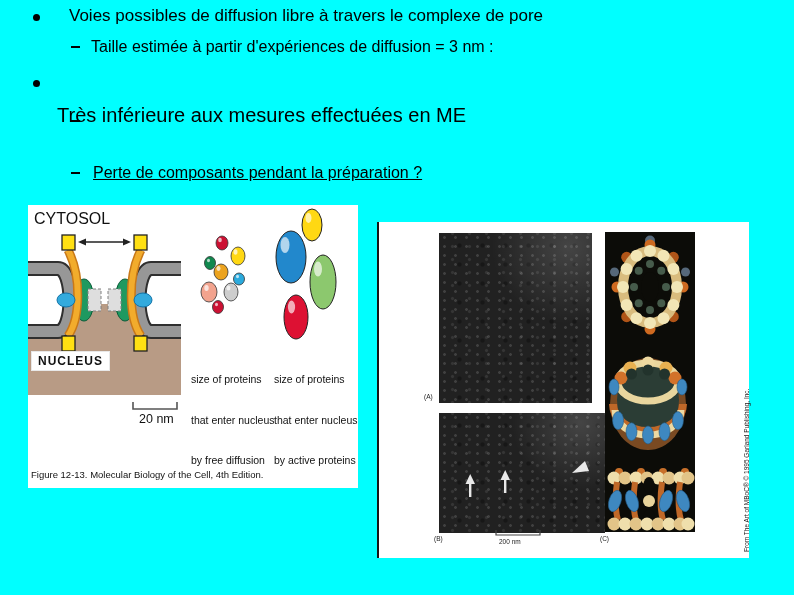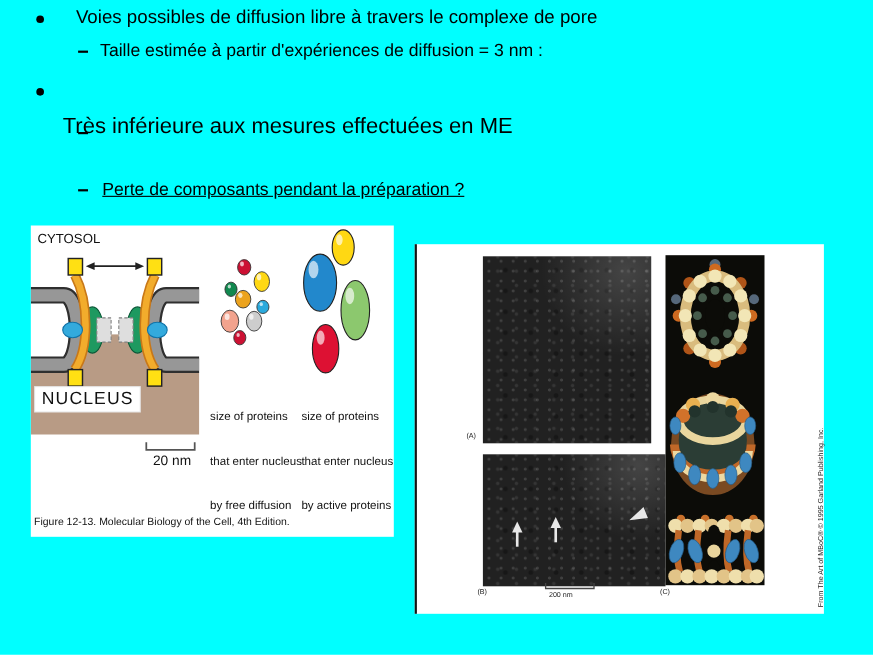--- a/index.html
+++ b/index.html
@@ -8,23 +8,23 @@
   .abs{position:absolute;}
   .dot{position:absolute;width:7px;height:7px;border-radius:50%;background:#000;}
   .dash{position:absolute;width:9px;height:2px;background:#000;}
   .bullet-text{position:absolute;white-space:nowrap;}
   .t1{font-size:17px;}
   .t2{font-size:16px;}
   .t1b{font-size:20px;}
   .wrap2{white-space:normal;line-height:17px;}
   
   .lf{position:absolute;left:28px;top:205px;width:330px;height:283px;background:#ffffff;}
-  .lf-label{position:absolute;font-size:12px;color:#111;white-space:nowrap;}
+  .lf-label{position:absolute;font-size:16px;color:#111;white-space:nowrap;}
   .lf-nucleus{position:absolute;left:4px;top:147px;background:#ffffff;padding:2px 6px;
-              font-size:16px;letter-spacing:1px;color:#111;box-shadow:0 0 0 1px #e8e8e8;}
+              font-size:12px;letter-spacing:1px;color:#111;box-shadow:0 0 0 1px #e8e8e8;font-weight:bold;}
   .lf-cap{position:absolute;font-size:10.5px;line-height:15.5px;color:#111;}
   .lf-cap div{white-space:nowrap;margin-top:25px;}
   .lf-figcaption{position:absolute;left:3px;top:264px;font-size:9.5px;color:#111;white-space:nowrap;}
   .lf-scale-label{position:absolute;left:111px;top:207px;font-size:12.5px;color:#111;}
   
   .rf{position:absolute;left:377px;top:222px;width:372px;height:336px;background:#ffffff;
       border-left:2px solid #151515;box-sizing:border-box;}
   .em{position:absolute;background-color:#212121;
       background-image:
         radial-gradient(circle at 85% 8%, rgba(255,255,255,0.16), transparent 38%),

